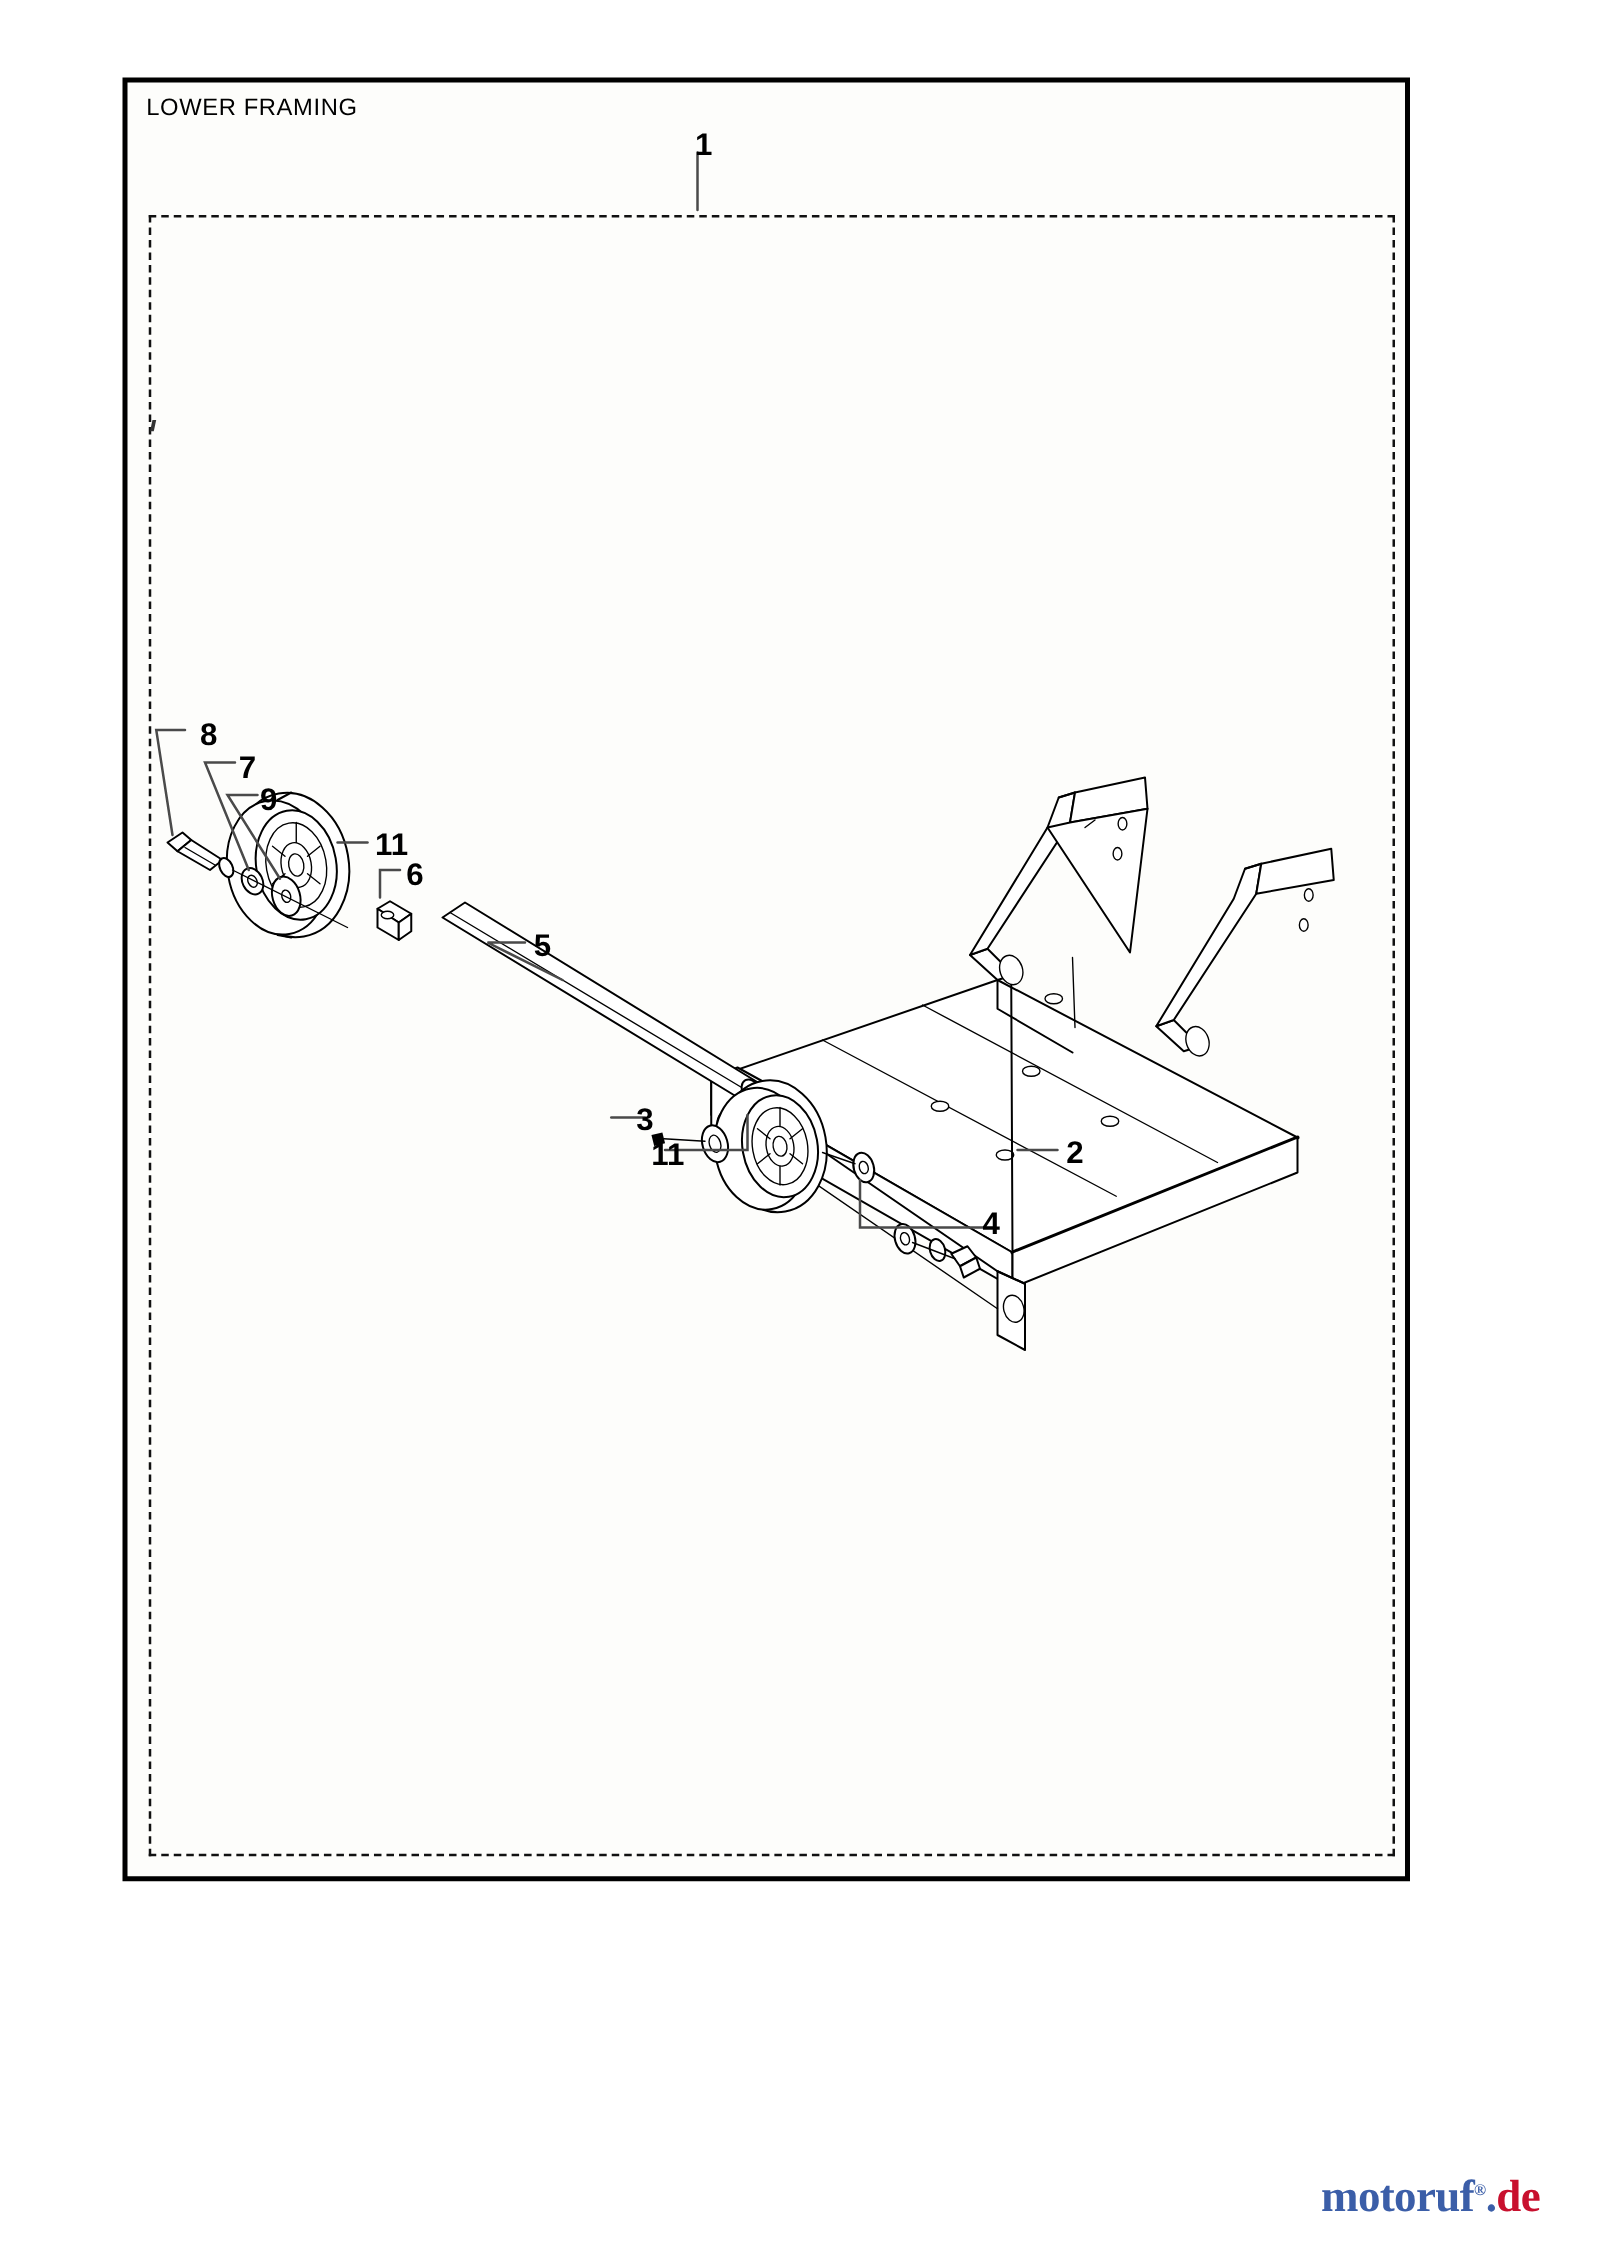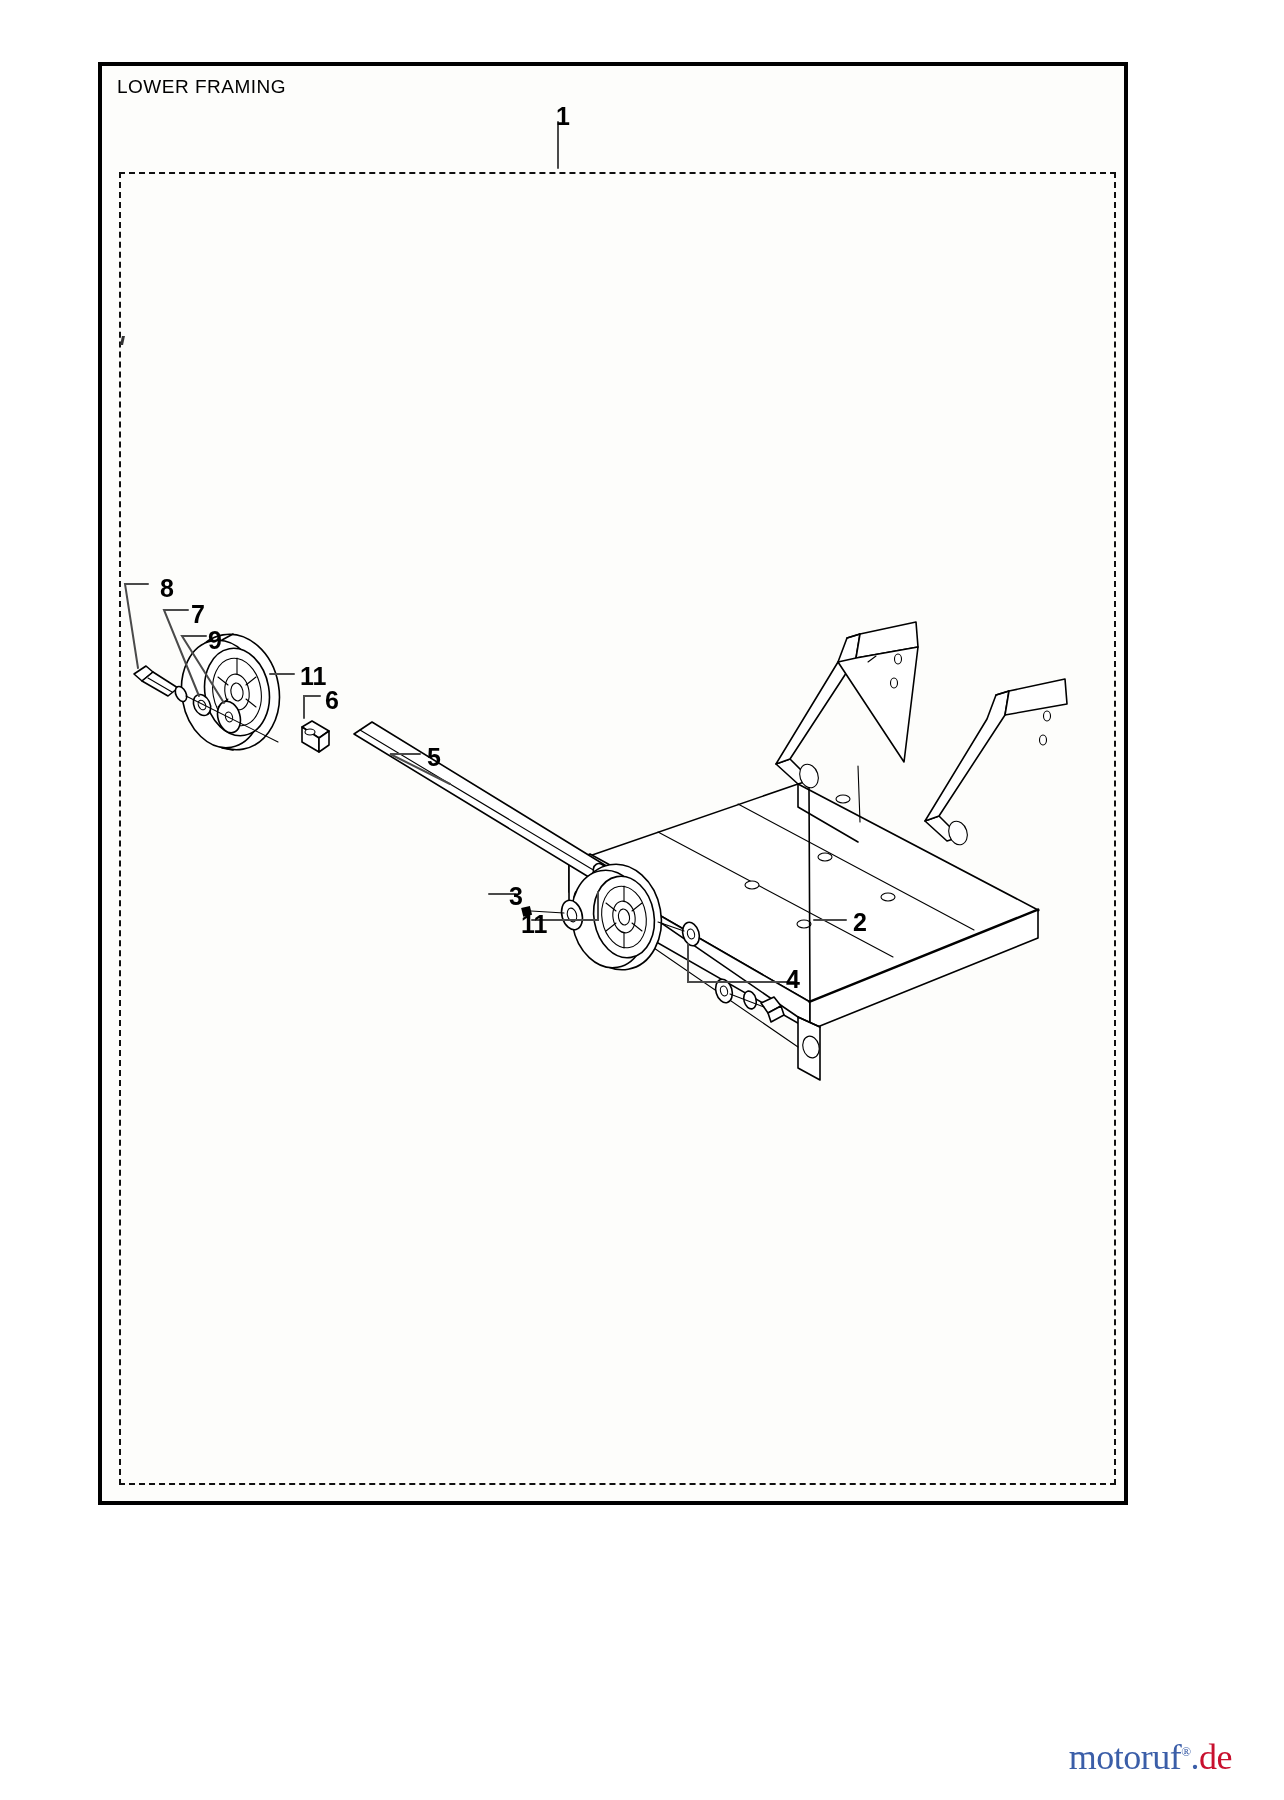--- a/index.html
+++ b/index.html
@@ -59,21 +59,21 @@
     width:1030px; height:1443px;
     pointer-events:none;
   }
 
   
   .watermark{
     position:absolute;
     right:52px; bottom:22px;
     font-family:"Liberation Serif", serif;
     font-size:36px;
-    font-weight:normal;
+    font-weight:bold;
     letter-spacing:-0.5px;
     white-space:nowrap;
     margin-top:12px;
   }
   .wm-motoruf{color:#3b5ea8;}
   .wm-dot{color:#3b5ea8;}
   .wm-de{color:#c8102e;}
   .wm-reg{font-size:13px;vertical-align:super;color:#3b5ea8;}
 
   

